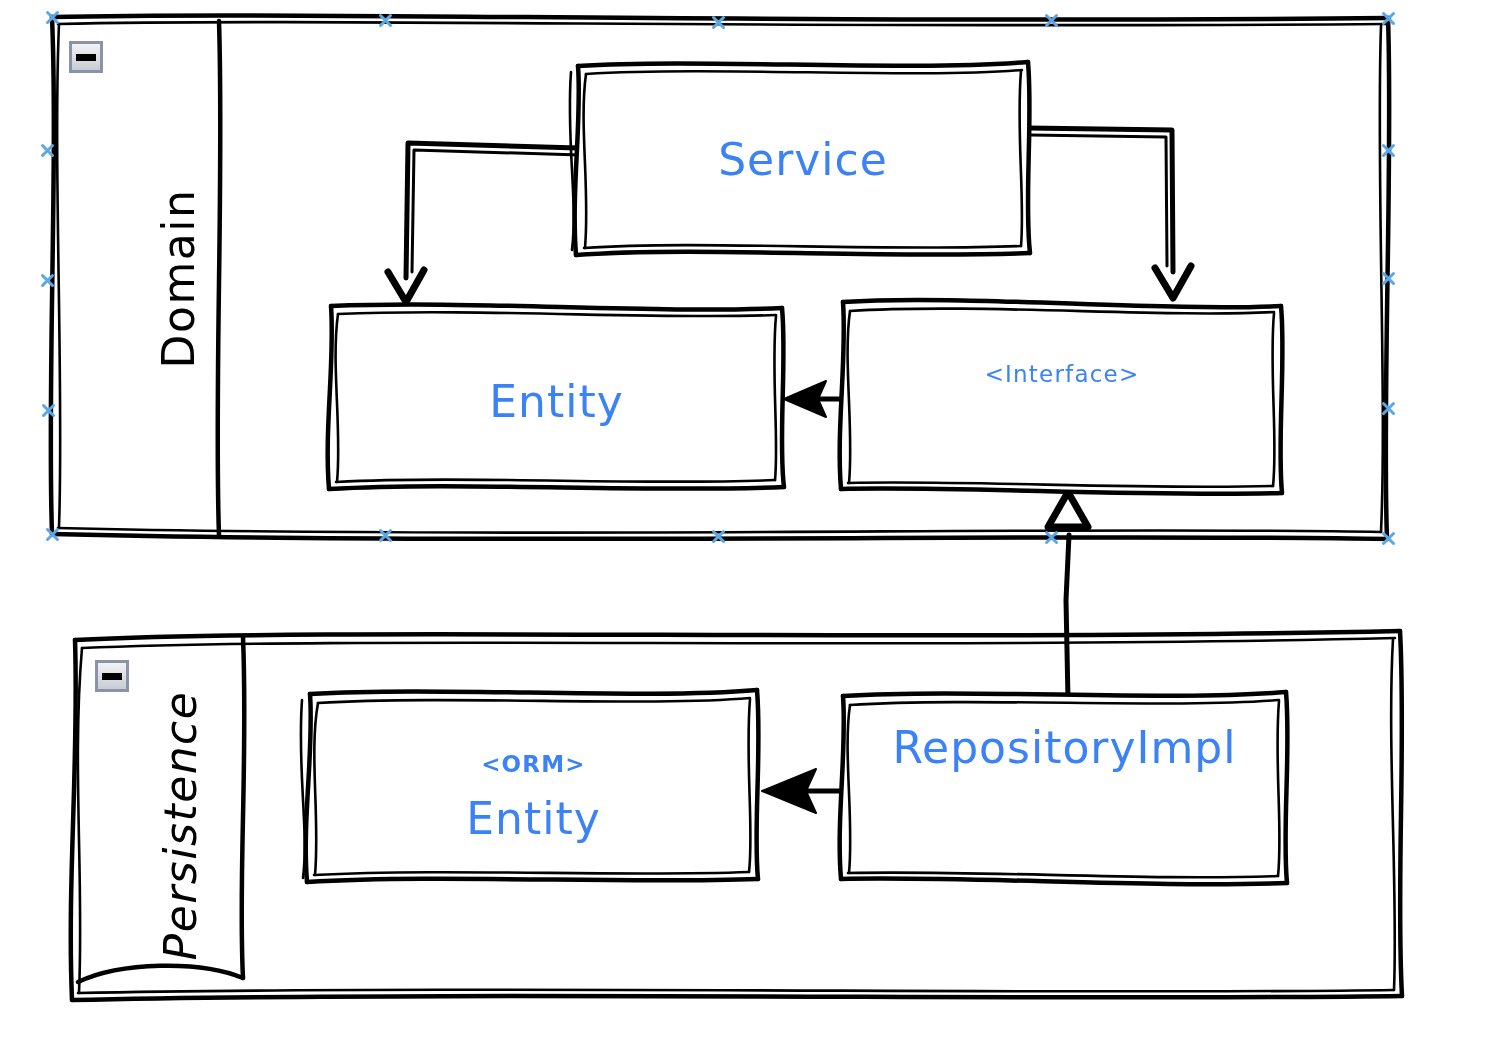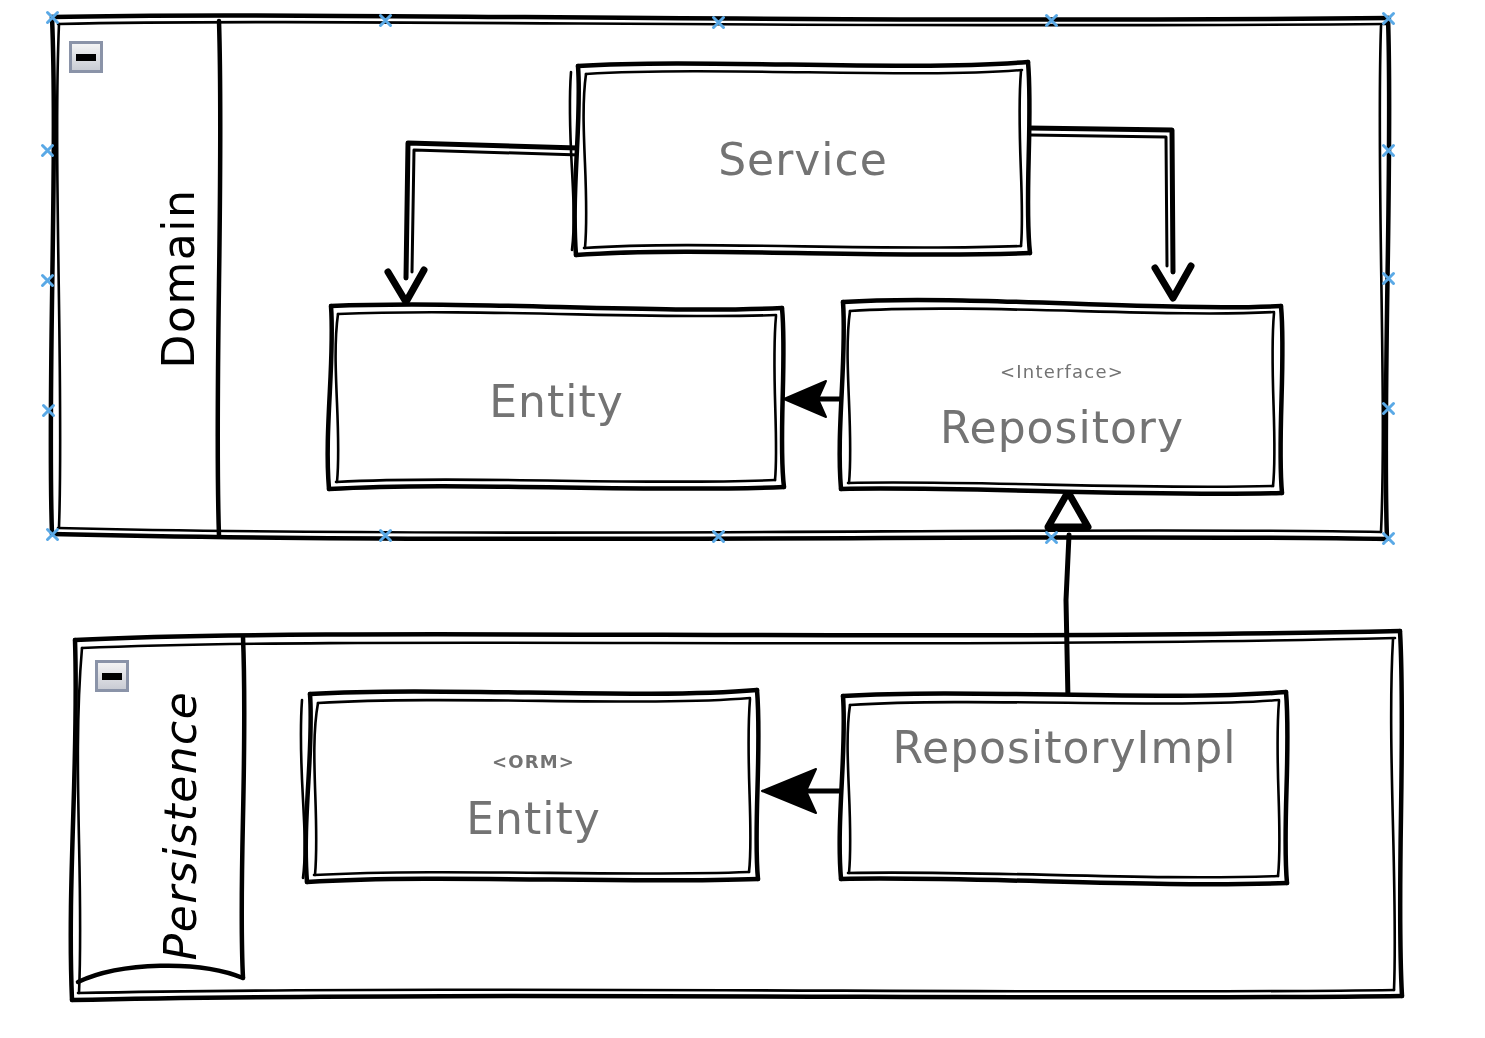--- a/index.html
+++ b/index.html
@@ -71,33 +71,33 @@
   .arrow-hollow {
     fill: #ffffff;
     stroke: #000000;
     stroke-width: 7;
     stroke-linejoin: round;
     stroke-linecap: round;
   }
   .node-label {
     position: absolute;
     text-align: center;
-    color: #737373;
+    color: #3b82f6;
     font-family: "DejaVu Sans", sans-serif;
     line-height: 1.12;
     white-space: nowrap;
     pointer-events: none;
     user-select: none;
   }
   .node-title {
     font-size: 44px;
     letter-spacing: 1px;
   }
   .node-stereotype {
-    font-size: 18px;
+    font-size: 23px;
     letter-spacing: 1.2px;
   }
   .pkg-label {
     position: absolute;
     color: #000000;
     font-family: "DejaVu Sans", sans-serif;
     font-size: 44px;
     letter-spacing: 1.5px;
     white-space: nowrap;
     transform-origin: center center;
@@ -275,21 +275,20 @@
 
   <div class="collapse-btn" style="left:95px; top:660px;">
     <div class="minus-bar"></div>
   </div>
 
   <div class="node-label node-title" style="left:578px; top:135px; width:450px;">Service</div>
 
   <div class="node-label node-title" style="left:331px; top:377px; width:451px;">Entity</div>
 
   <div class="node-label node-stereotype" style="left:843px; top:362px; width:438px;">&lt;Interface&gt;</div>
-  <div class="node-label node-title" style="left:843px; top:403px; width:438px;">Repository</div>
 
   <div class="node-label node-stereotype" style="left:310px; top:752px; width:447px;font-weight:bold;">&lt;ORM&gt;</div>
   <div class="node-label node-title" style="left:310px; top:794px; width:447px;">Entity</div>
 
   <div class="node-label node-title" style="left:843px; top:723px; width:443px;">RepositoryImpl</div>
 
   <div id="handle-layer">
       <div class="handle" style="left: 52px; top: 17px;">
         <svg width="15" height="15" viewBox="0 0 15 15">
           <path d="M2.5,2.5 L12.5,12.5 M12.5,2.5 L2.5,12.5" stroke="#5aa9e6" stroke-width="3" stroke-linecap="round" fill="none"></path>

